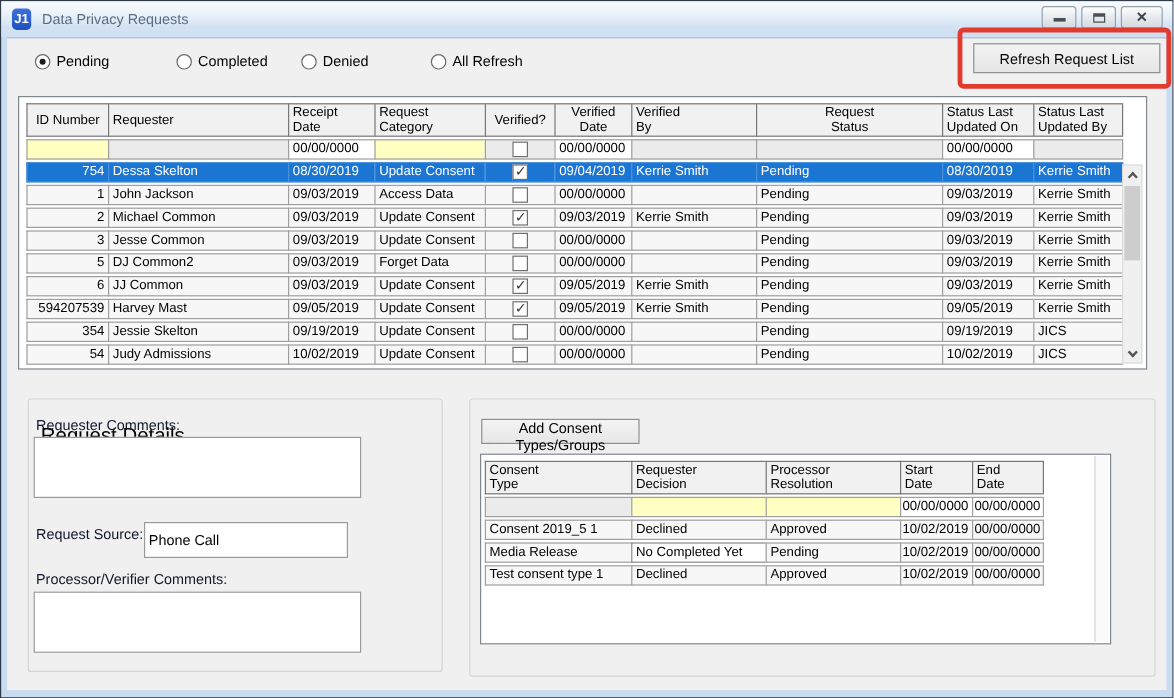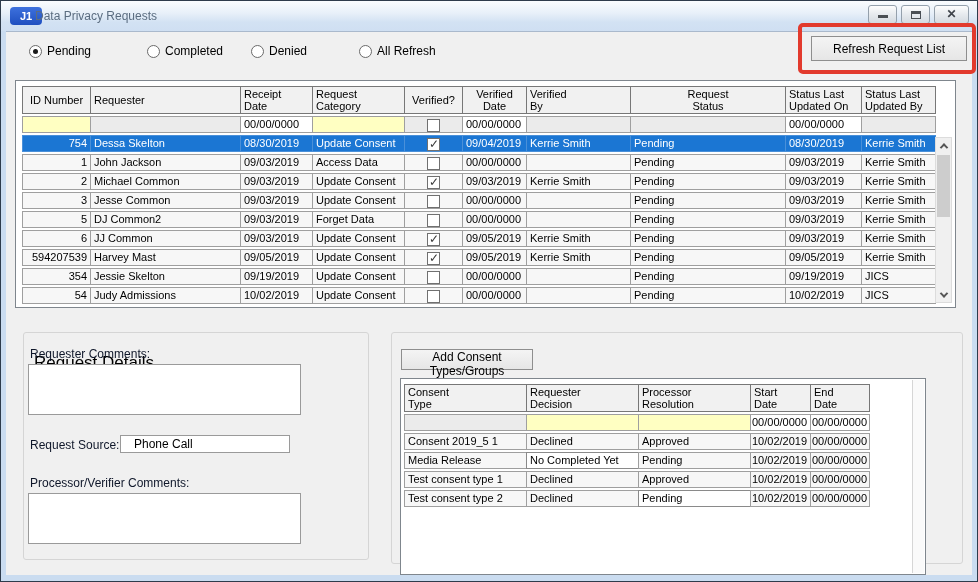--- a/index.html
+++ b/index.html
@@ -2,21 +2,21 @@
 <html><head>
 <meta charset="utf-8">
 <style>
   * { margin:0; padding:0; box-sizing:border-box; }
   body { font-family:"Liberation Sans", sans-serif; background:#ffffff; }
   .window { position:relative; width:978px; height:582px; background:#cadcf0;
             border:1px solid #2e3b4b; overflow:hidden; }
   
   .titlebar { position:absolute; top:0; left:0; right:0; height:30px;
               background:linear-gradient(#fafcfe,#e8f0f9 40%,#d3e2f3 70%,#cfdff2); }
-  .app-icon { position:absolute; left:9px; top:6px; width:32px; height:18px;
+  .app-icon { position:absolute; left:9px; top:6px; width:16px; height:18px;
               background:linear-gradient(#3d71dd,#1f4fc0); border-radius:4px;
               color:#fff; font-size:11px; font-weight:bold; text-align:center;
               line-height:18px; }
   .title-text { position:absolute; left:34px; top:8px; font-size:12px; color:#5b6d80; }
   .win-controls { position:absolute; top:4px; right:8px; display:flex; gap:4px; }
   .win-btn { width:29px; height:19px; background:linear-gradient(#fdfdfd,#e6eaee 50%,#d4dae0);
              border:1px solid #94a0ac; border-radius:3px; position:relative; cursor:pointer; }
   .win-btn.close { width:35px; }
   .glyph-min { position:absolute; left:9px; bottom:5px; width:10px; height:3px; background:#4a4f54; }
   .glyph-max { position:absolute; left:9px; top:5px; width:10px; height:8px;
@@ -74,23 +74,23 @@
   
   .groupbox { position:absolute; border:1px solid #d5d5d5; border-radius:3px; }
   .group-label { position:absolute; top:-8px; left:7px; background:#f0f0f0;
                  padding:0 3px; font-size:17px; color:#000;margin-top:28px; }
   .gb-details { left:17px; top:300px; width:346px; height:228px; }
   .gb-consents { left:385px; top:300px; width:572px; height:232px; }
   .field-label { position:absolute; font-size:12px; color:#0f172a; }
   .ta { position:absolute; border:1px solid #9a9a9a; background:#fff; resize:none;
         font-family:"Liberation Sans",sans-serif; font-size:12px; padding:2px; }
   .ti { position:absolute; border:1px solid #9a9a9a; background:#fff;
-        font-family:"Liberation Sans",sans-serif; font-size:12px; padding:0 13px; height:18px; }
+        font-family:"Liberation Sans",sans-serif; font-size:12px; padding:0 3px; height:30px; }
   .add-btn { position:absolute; left:9px; top:16px; width:132px; height:21px; }
-  .consents-panel { position:absolute; left:8px; top:45px; width:526px; height:197px;
+  .consents-panel { position:absolute; left:8px; top:45px; width:526px; height:159px;
                     background:#fff; border:1px solid #7f868d; }
   .consents-grid { position:absolute; left:3px; top:3px; width:466px; font-size:11px; }
   .consents-grid td.editable { background:#fff; border-color:#8a8a8a; }
   .c-strip { position:absolute; right:1px; top:1px; bottom:1px; width:12px;
              background:#fafafa; border-left:1px solid #d6d6d6; }
 </style>
 </head>
 <body>
 
 <div class="window">
@@ -357,27 +357,20 @@
             <td style="padding:0 1px">10/02/2019</td>
             <td style="padding:0 1px">00/00/0000</td>
           </tr>
           <tr>
             <td>Test consent type 1</td>
             <td>Declined</td>
             <td>Approved</td>
             <td style="padding:0 1px">10/02/2019</td>
             <td style="padding:0 1px">00/00/0000</td>
           </tr>
-          <tr>
-            <td>Test consent type 2</td>
-            <td>Declined</td>
-            <td class="editable">Pending</td>
-            <td style="padding:0 1px">10/02/2019</td>
-            <td style="padding:0 1px">00/00/0000</td>
-          </tr>
         </tbody>
           </table>
         <div class="c-strip"></div>
       </div>
     </div>
 
   </div>
 </div>
 
 </body></html>

